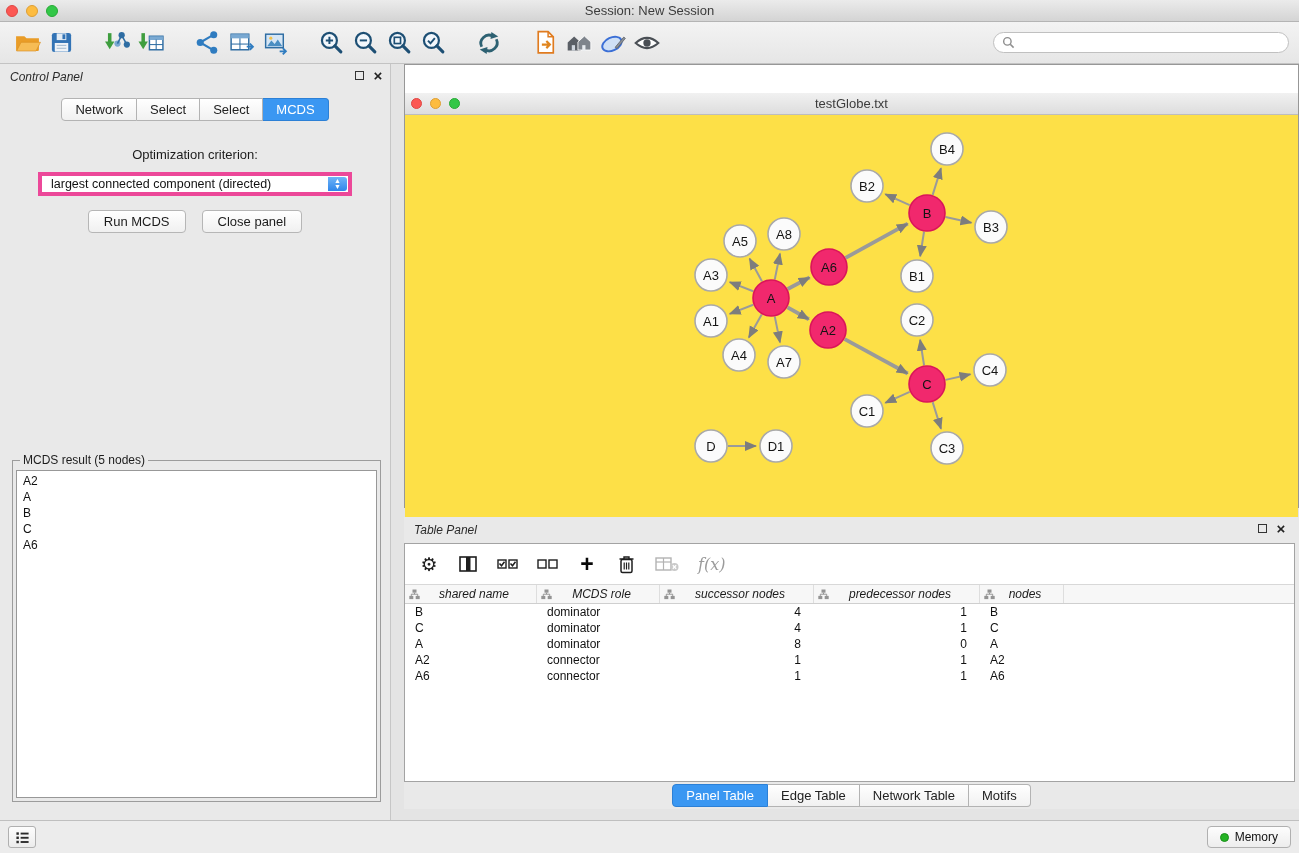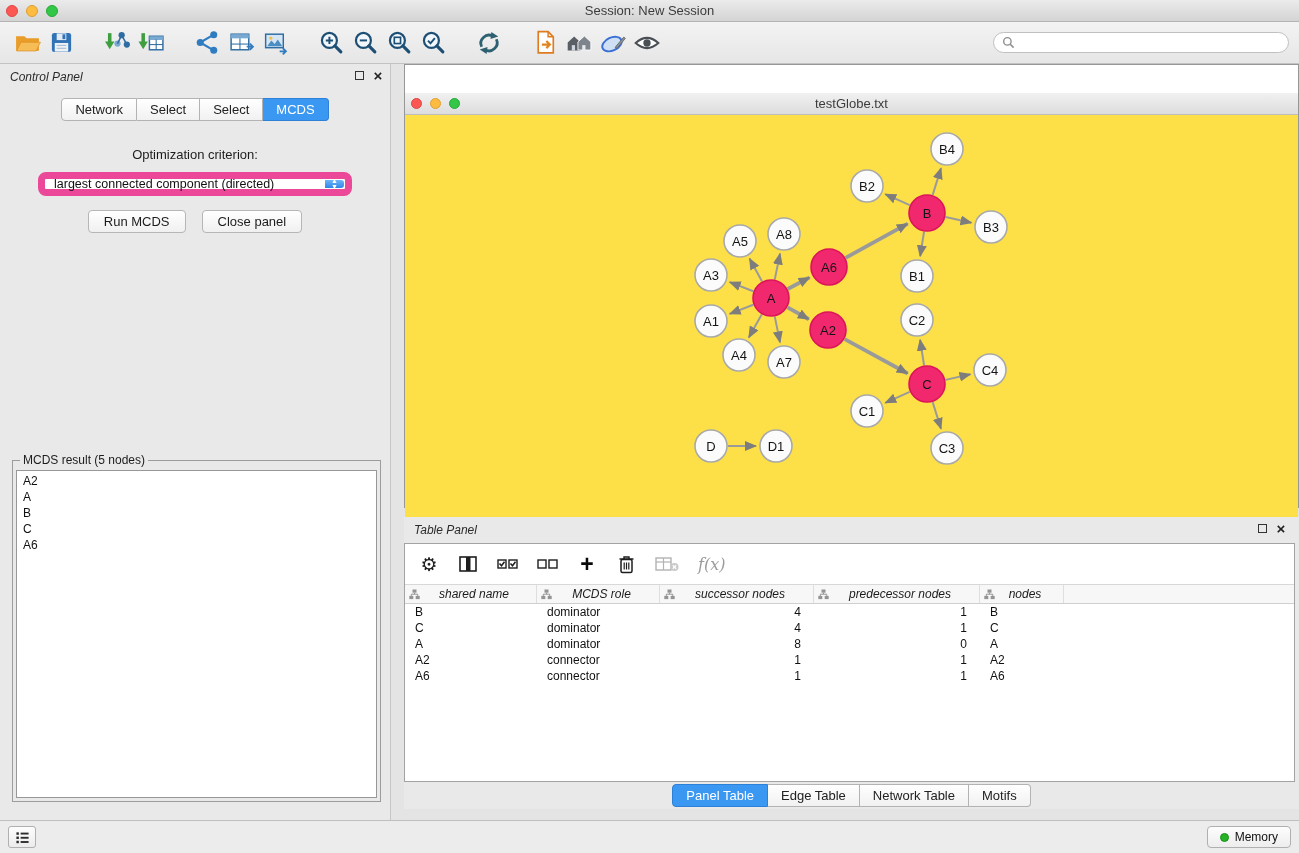--- a/index.html
+++ b/index.html
@@ -39,21 +39,21 @@
 
   .seg-tabs { display:flex; justify-content:center; margin-top:8px; }
   .seg-tab { font-size:13px; color:#222; background:linear-gradient(#ffffff,#f1f1f1);
     border:1px solid #b3b3b3; border-left:none; padding:3px 13px; cursor:default; }
   .seg-tab:first-child { border-left:1px solid #b3b3b3; border-radius:4px 0 0 4px; }
   .seg-tab:last-child { border-radius:0 4px 4px 0; }
   .seg-tab.active { background:#3a97f2; border-color:#2c80d6; color:#fff; }
 
   .opt-label { text-align:center; font-size:13px; color:#1c1c1c; margin-top:26px; }
   .combo { position:relative; width:314px; height:24px; margin:10px auto 0; background:#fff;
-    border:7px solid #ec4899; border-radius:8px; font-size:12.5px; color:#111;
+    border:4px solid #ec4899; border-radius:0; font-size:12.5px; color:#111;
     display:flex; align-items:center; padding:0 26px 0 9px; }
   .combo-step { position:absolute; right:1px; top:1px; bottom:1px; width:19px; border-radius:0 3px 3px 0;
     background:linear-gradient(#6fb4f8,#2f86ea); display:flex; flex-direction:column;
     align-items:center; justify-content:center; color:#fff; font-size:7px; line-height:6px; }
   .btn-row { display:flex; justify-content:center; gap:16px; margin-top:14px; }
   .push-btn { font-size:13px; color:#1c1c1c; background:linear-gradient(#ffffff,#f0f0f0);
     border:1px solid #b6b6b6; border-radius:4px; padding:3px 15px; font-family:"Liberation Sans",sans-serif; }
 
   .result-fieldset { position:absolute; left:12px; right:9px; top:389px; bottom:18px;
     border:1px solid #9c9c9c; padding:3px; }

